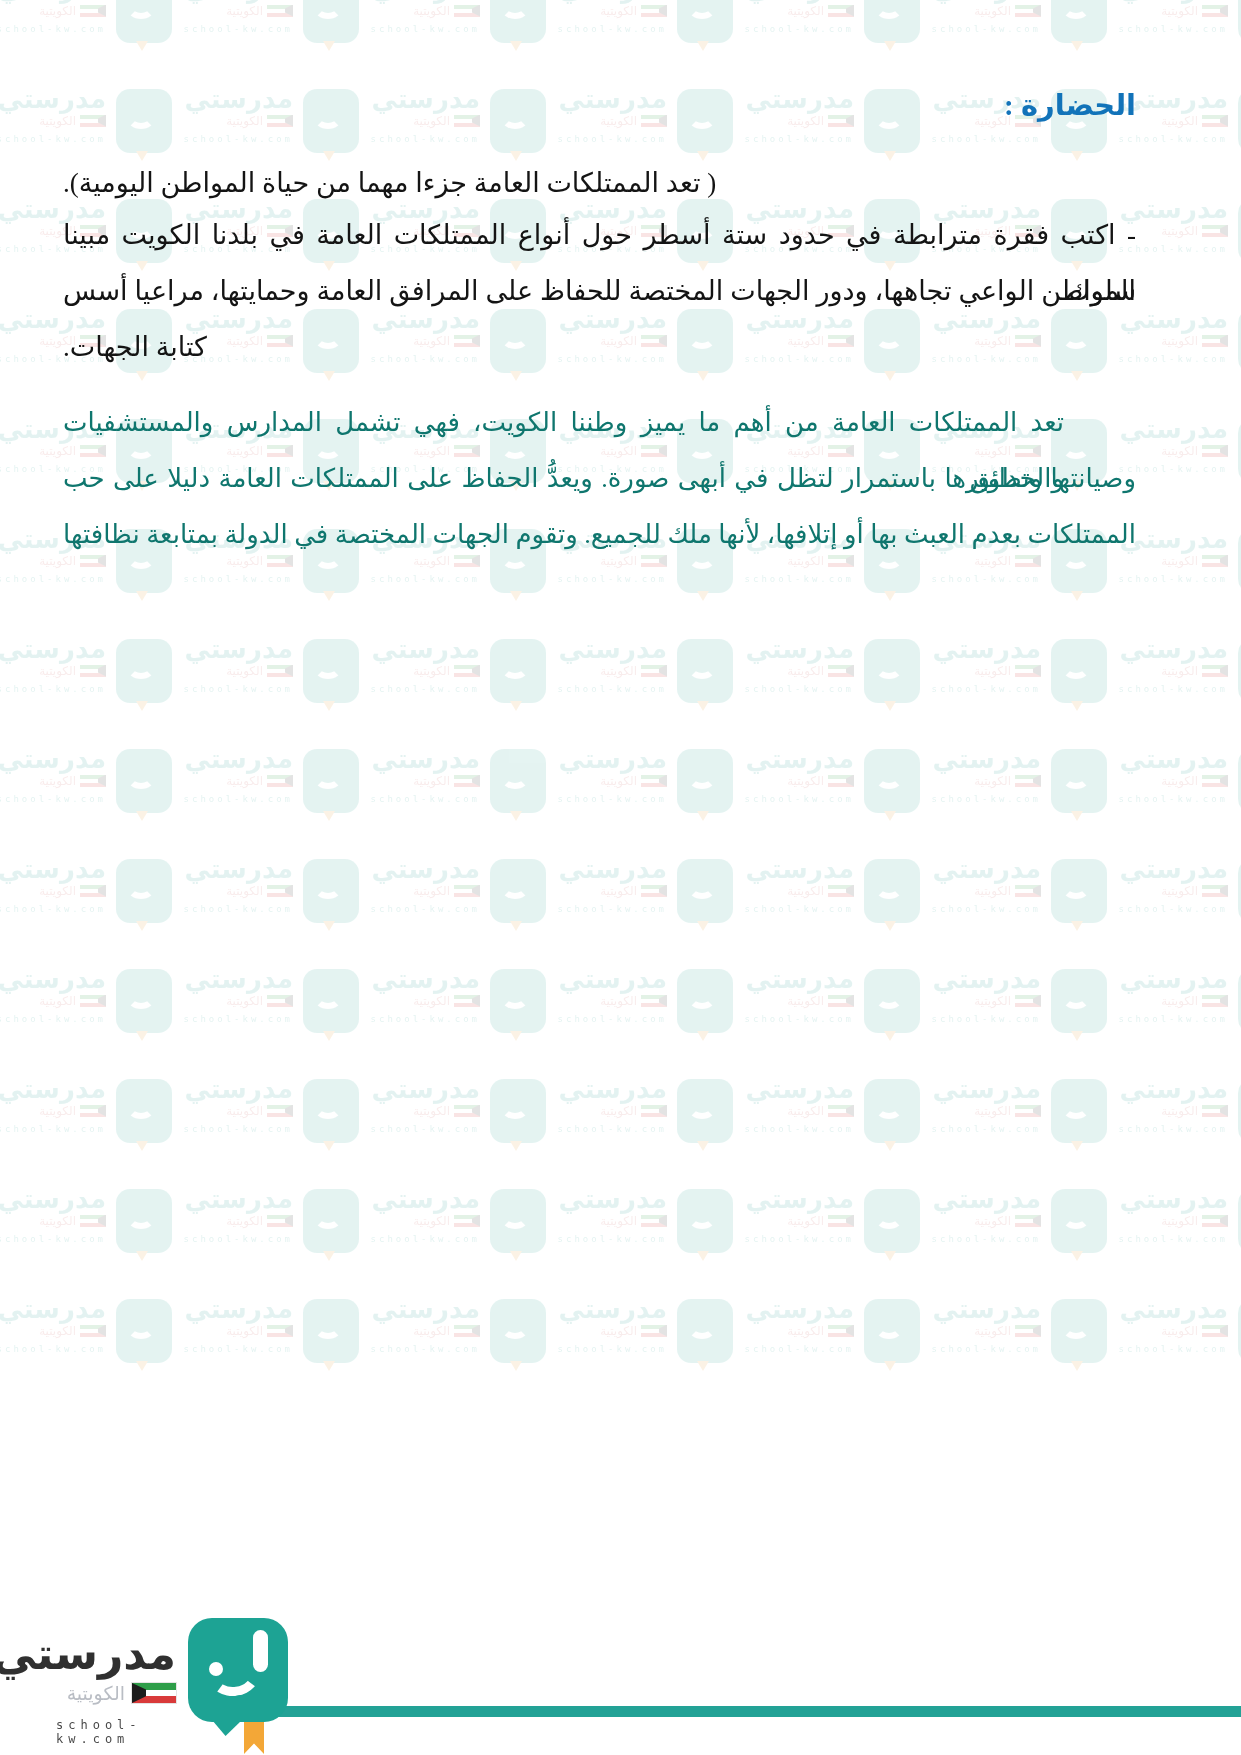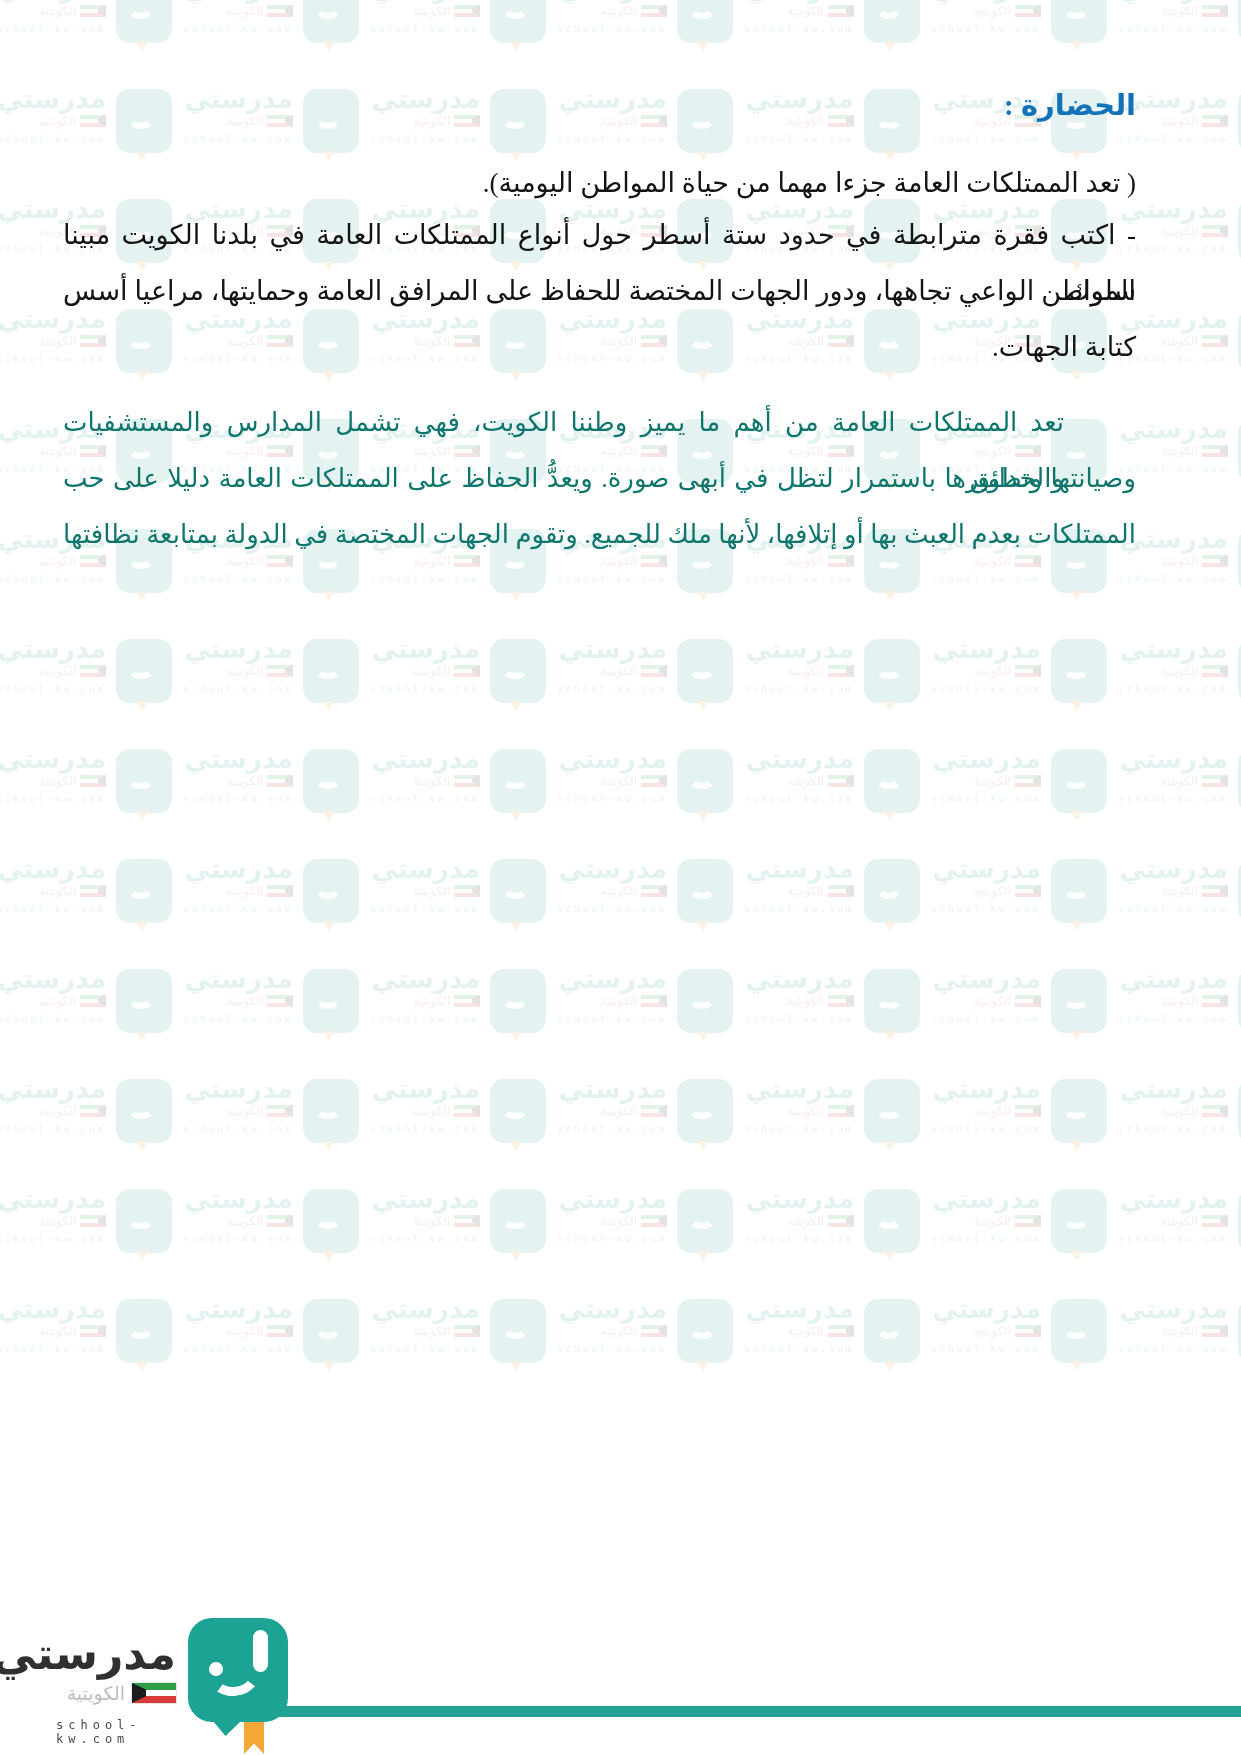--- a/index.html
+++ b/index.html
@@ -40,21 +40,21 @@
   
   .content { position:absolute; top:0; left:63px; right:105px; direction:rtl; }
   .doc-title {
     position:absolute; top:88px; right:0;
     font-size:29px; font-weight:bold; color:#1273b9;
   }
   .para { position:absolute; right:0; left:0; font-size:27px; color:#141414; }
   .p-quote { top:155px; }
   .p-task  { top:207px; }
   .p-answer{ top:395px; font-size:26px; }
-  .line { height:56px; line-height:56px; text-align:right; white-space:nowrap; }
+  .line { height:56px; line-height:56px; text-align:left; white-space:nowrap; }
   .jline { height:56px; line-height:56px; text-align:justify; text-align-last:justify; text-justify:inter-word; }
   .indent { padding-right:72px; }
   .green { color:#0f766e; }
 
   
   .footer-logo { position:absolute; left:28px; top:1618px; width:300px; height:130px; }
   .brand-text { position:absolute; left:28px; top:14px; width:120px; text-align:left; direction:rtl; }
   .brand-name { font-size:44px; font-weight:bold; color:#303030; line-height:1.0; font-family:"DejaVu Sans", sans-serif; }
   .brand-subrow { display:flex; align-items:center; gap:7px; margin-top:6px; direction:rtl; justify-content:flex-start; }
   .kw-flag { position:relative; width:44px; height:20px; display:inline-block;

